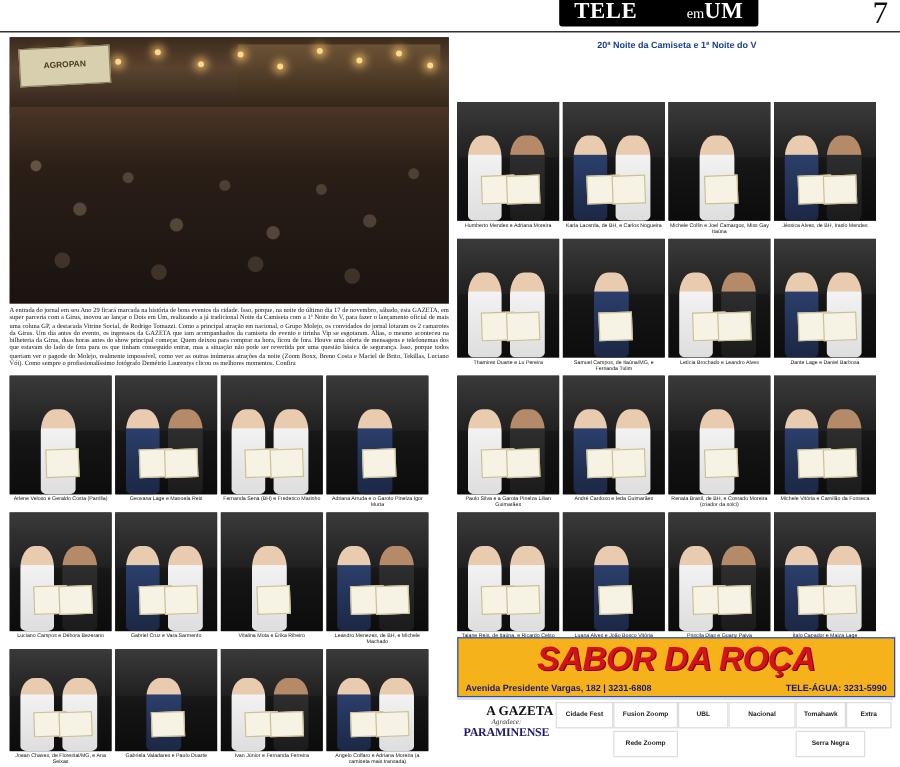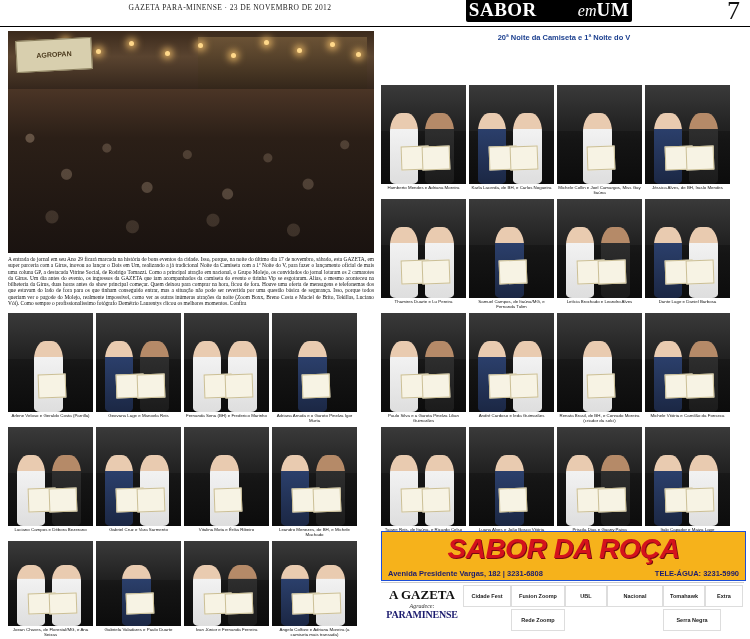--- a/index.html
+++ b/index.html
@@ -51,22 +51,21 @@
     border-radius: 2px;
   }
   .logo-box .logo-text {
     font-size: 19px;
     font-weight: bold;
     line-height: 24px;
     letter-spacing: 0.5px;
     font-family: "Liberation Serif", serif;
   }
   .logo-box .logo-em {
-    font-size: 16px;
-    font-style: italic;
+    font-size: 12px;
     font-family: "Liberation Serif", serif;
     padding-left: 41px;
   }
   .page-num {
     position: absolute;
     right: 10px; top: -4px;
     font-size: 26px;
     font-family: "Liberation Serif", serif;
     color: #111;
   }
@@ -278,21 +277,21 @@
     height: 52px;
     border-top: 1px solid #ccc;
   }
   .thanks {
     position: absolute;
     left: 2px; top: 4px;
     width: 78px;
     text-align: center;
     font-family: "Liberation Serif", serif;
   }
-  .thanks .t1 { font-size: 13px; font-weight: bold; color: #111; }
+  .thanks .t1 { font-size: 11px; font-weight: bold; color: #111; text-align: right; }
   .thanks .t2 { font-size: 6px; font-style: italic; color: #333; }
   .thanks .t3 { font-size: 10px; font-weight: bold; color: #1b1b6e; letter-spacing: -.2px;}
   .sp {
     position: absolute;
     height: 20px;
     border: 1px solid #ddd;
     background: #fff;
     font-size: 5.5px;
     font-family: "Liberation Sans", sans-serif;
     text-align: center;
@@ -302,23 +301,22 @@
     overflow: hidden;
     white-space: nowrap;
   }
 </style>
 </head>
 <body>
 
 <div class="page">
 
   <div class="masthead">
-    <div class="masthead-line">GAZETA PARA-MINENSE · 23 DE NOVEMBRO DE 2012</div>
     <div class="logo-box">
-      <span class="logo-text">SABOR</span><span class="logo-em">em</span><span class="logo-text">UM</span>
+      <span class="logo-text">TELE</span><span class="logo-em">em</span><span class="logo-text">UM</span>
     </div>
     <div class="page-num">7</div>
   </div>
 
   <div class="subhead">20ª Noite da Camiseta e 1ª Noite do V</div>
 
   <div class="main-photo">
     <div class="mp-layer">
       <div class="mp-ceiling"></div>
       <div class="mp-stage"></div>

